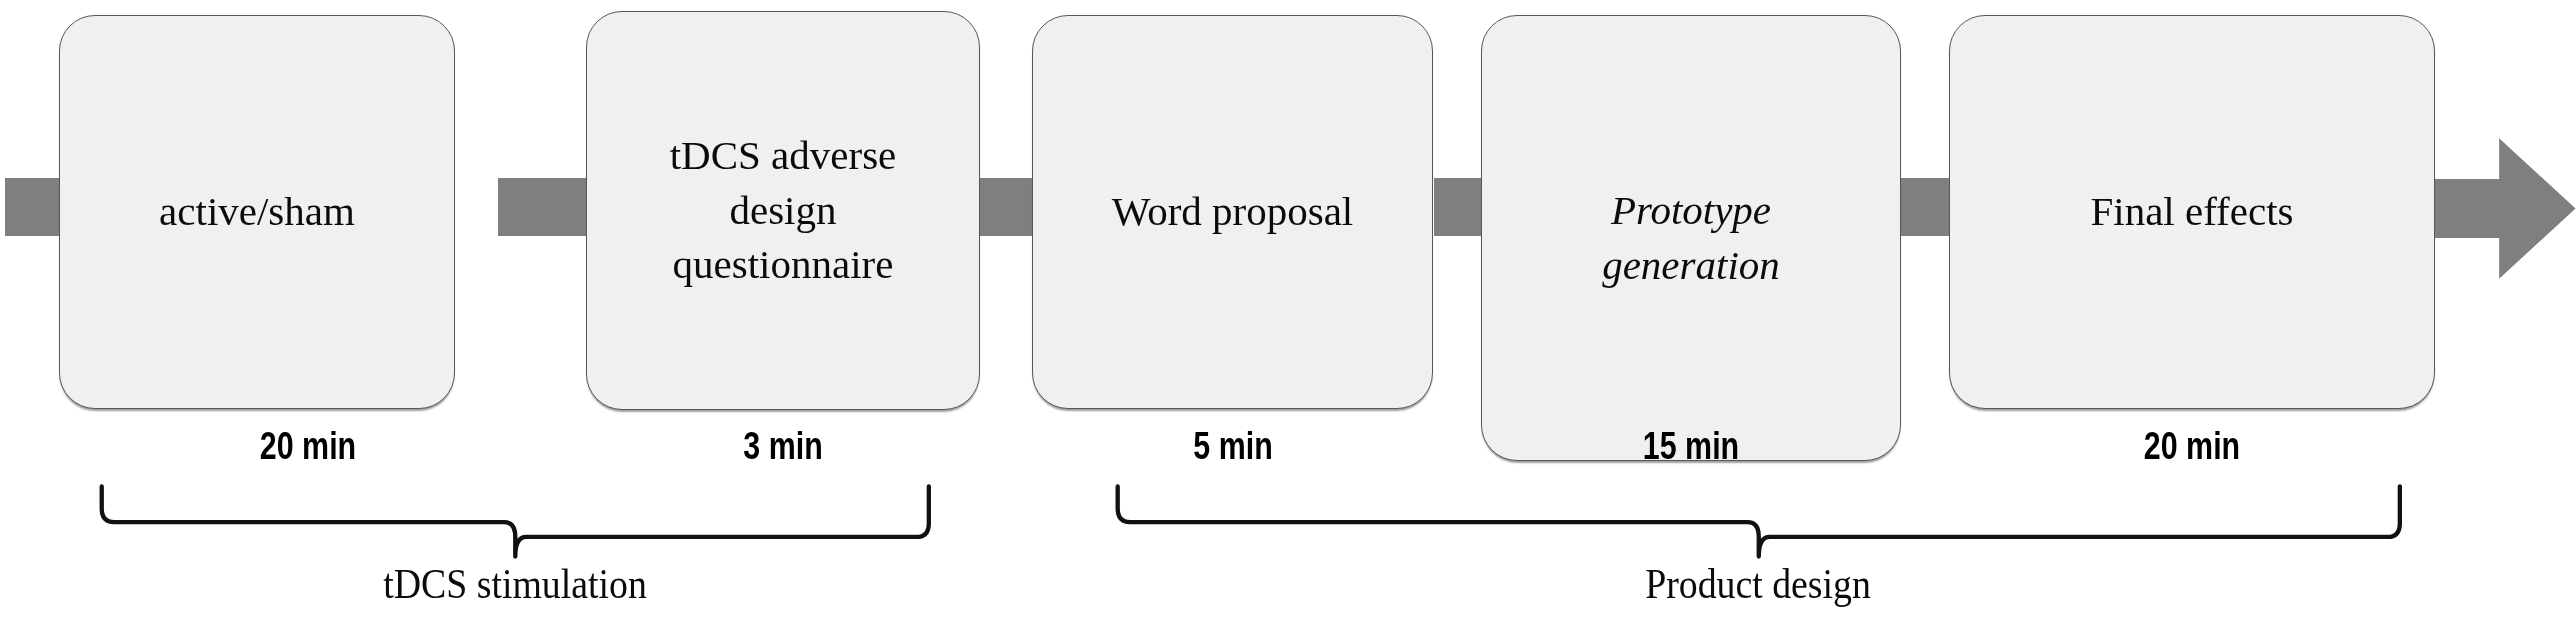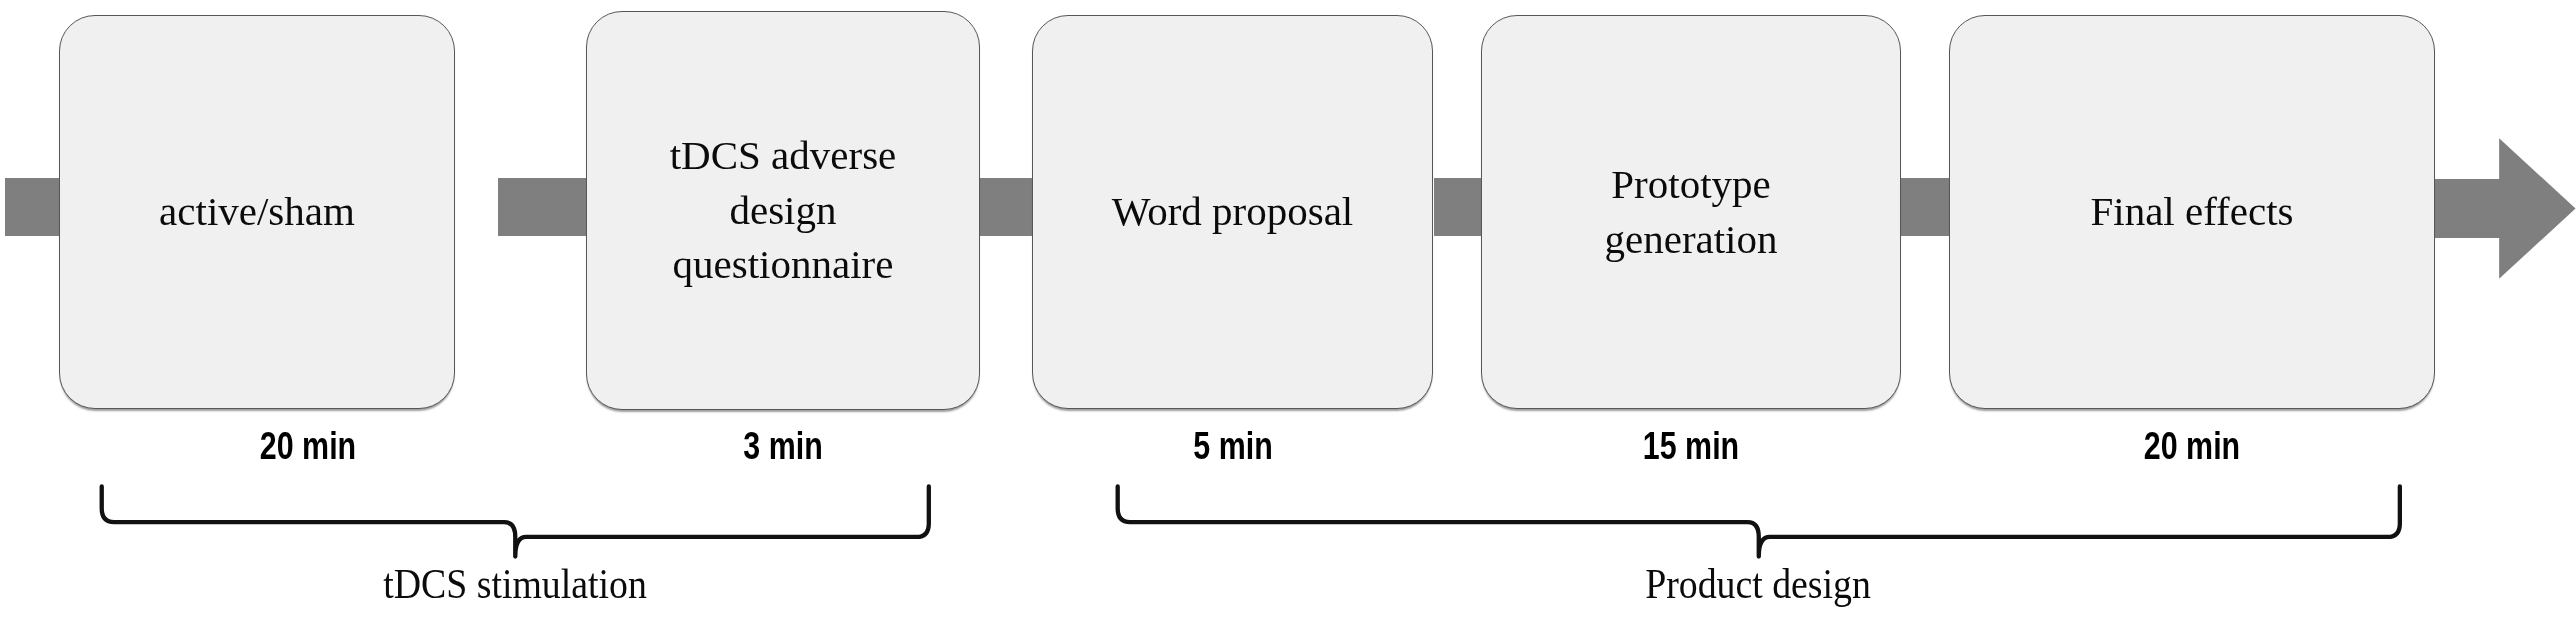--- a/index.html
+++ b/index.html
@@ -90,21 +90,21 @@
   <div class="pbox" style="left:586px;top:10.5px;width:394px;height:399px;">
     <span class="blabel">tDCS adverse
 design
 questionnaire</span>
   </div>
 
   <div class="pbox" style="left:1032px;top:14.8px;width:401px;height:394px;">
     <span class="blabel">Word proposal</span>
   </div>
 
-  <div class="pbox" style="left:1481px;top:14.8px;width:420px;height:394px;">
+  <div class="pbox" style="left:1481px;top:14.8px;width:420px;height:446px;font-style:italic;">
     <span class="blabel">Prototype
 generation</span>
   </div>
 
   <div class="pbox" style="left:1949px;top:14.8px;width:486px;height:394px;">
     <span class="blabel">Final effects</span>
   </div>
 
   <div class="dur" style="left:185px;top:425px;width:246px;">20 min</div>
 

